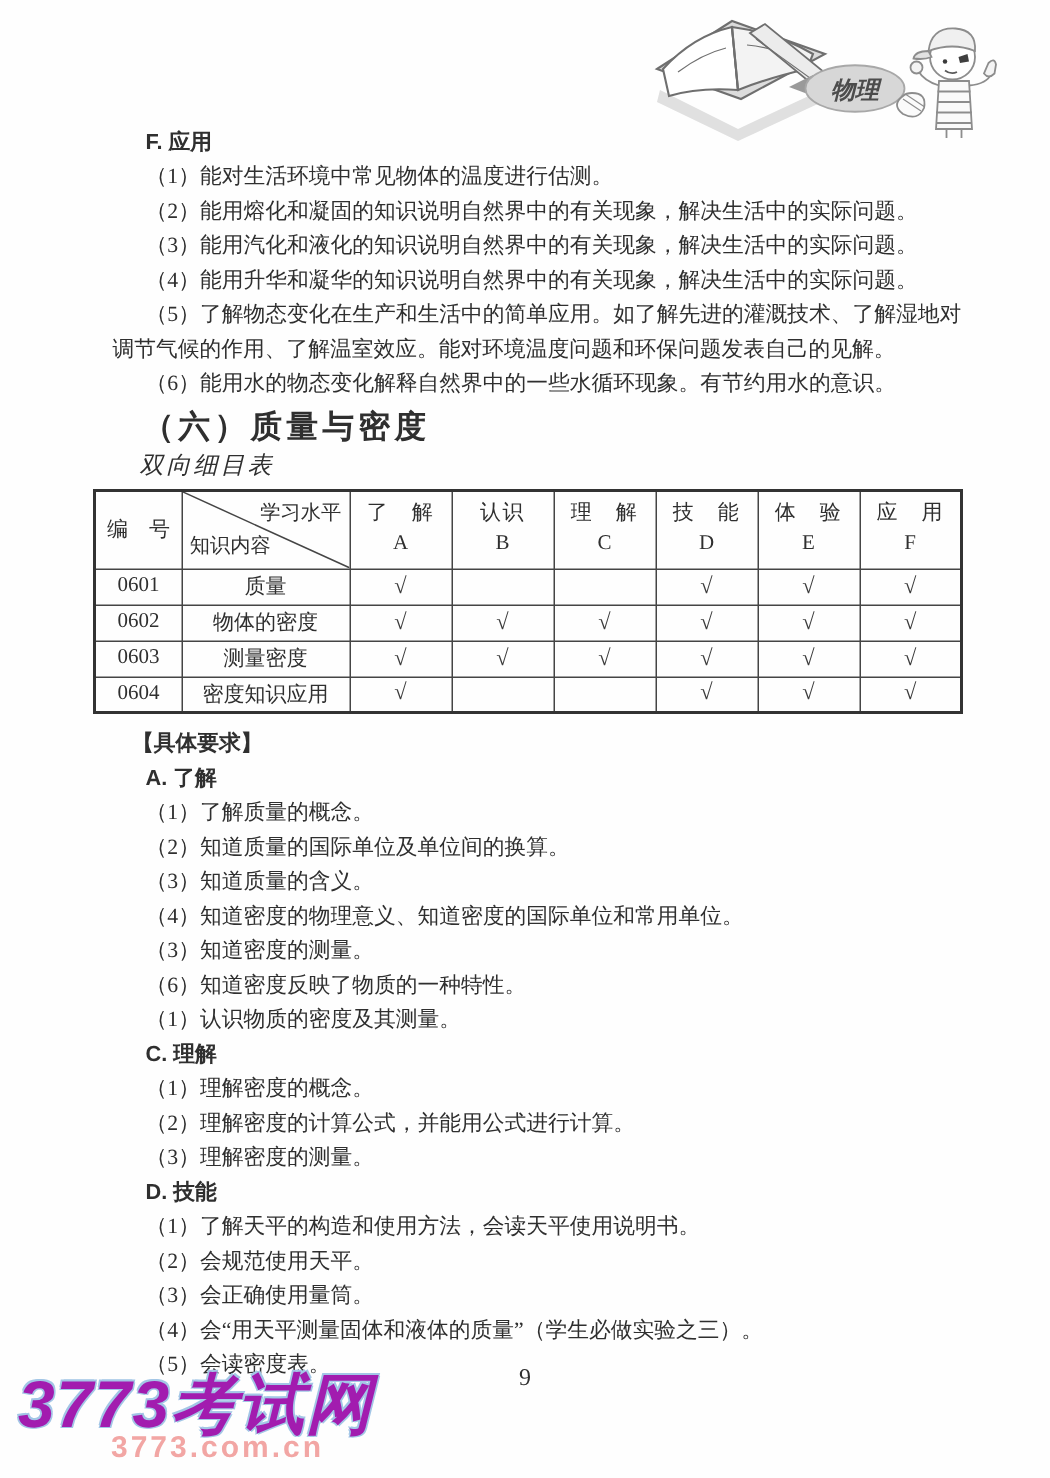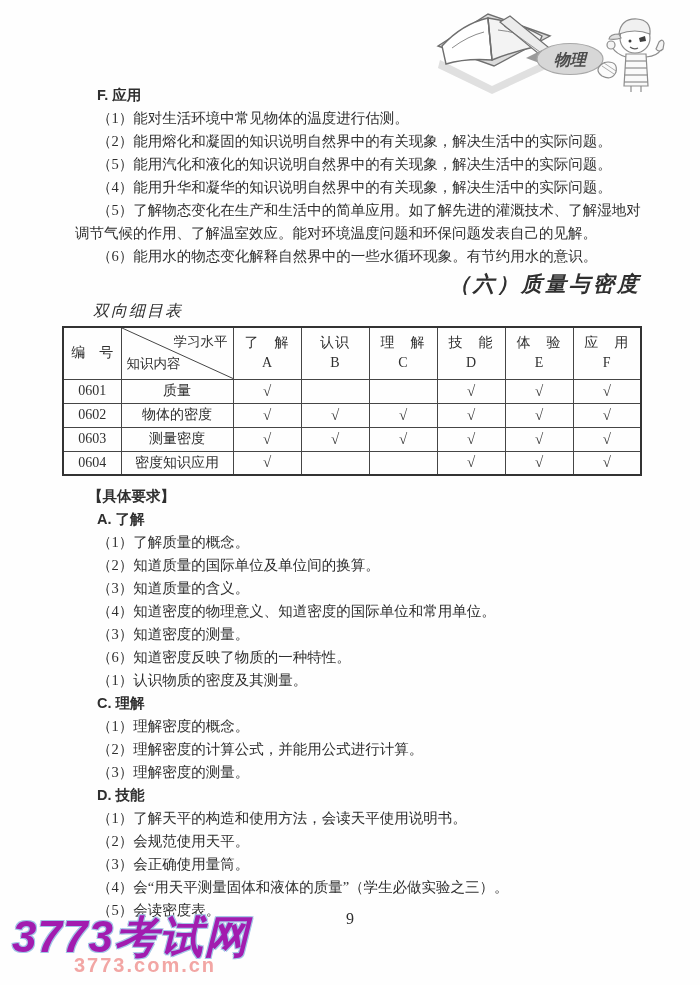--- a/index.html
+++ b/index.html
@@ -25,22 +25,22 @@
   .content p {
     font-size:14.5px; line-height:23px; text-indent:22px;
   }
   .b-head {
     font-family:"Liberation Sans", sans-serif;
     font-weight:bold; font-size:14.5px;
   }
   .req-title { text-indent:13px !important; }
   .section-heading {
     font-size:21px; line-height:27px; letter-spacing:3px;
-    font-style:italic; font-weight:bold;
-    text-indent:20px; margin:3px 0 2px 0;text-align:right;
+    font-weight:bold;
+    text-indent:20px; margin:3px 0 2px 0;
   }
   .table-title {
     font-size:16px; line-height:22px; font-style:italic; font-weight:normal;
     text-indent:18px; letter-spacing:2px; margin-bottom:4px;
   }
 
   
   .spec-table-wrap { margin-left:-13px; width:578px; }
   table.spec {
     border-collapse:collapse; table-layout:fixed; width:578px;
@@ -141,21 +141,21 @@
       <line x1="211" y1="84" x2="211" y2="90"></line>
     </g>
   </svg>
 </div>
 
 <div class="content">
 
   <p class="b-head">F. 应用</p>
   <p>（1）能对生活环境中常见物体的温度进行估测。</p>
   <p>（2）能用熔化和凝固的知识说明自然界中的有关现象，解决生活中的实际问题。</p>
-  <p>（5）能用汽化和液化的知识说明自然界中的有关现象，解决生活中的实际问题。</p>
+  <p>（3）能用汽化和液化的知识说明自然界中的有关现象，解决生活中的实际问题。</p>
   <p>（4）能用升华和凝华的知识说明自然界中的有关现象，解决生活中的实际问题。</p>
   <p>（5）了解物态变化在生产和生活中的简单应用。如了解先进的灌溉技术、了解湿地对调节气候的作用、了解温室效应。能对环境温度问题和环保问题发表自己的见解。</p>
   <p>（6）能用水的物态变化解释自然界中的一些水循环现象。有节约用水的意识。</p>
 
   <div class="section-heading">（六）质量与密度</div>
   <div class="table-title">双向细目表</div>
 
   <div class="spec-table-wrap">
     <table class="spec">
       <colgroup>

